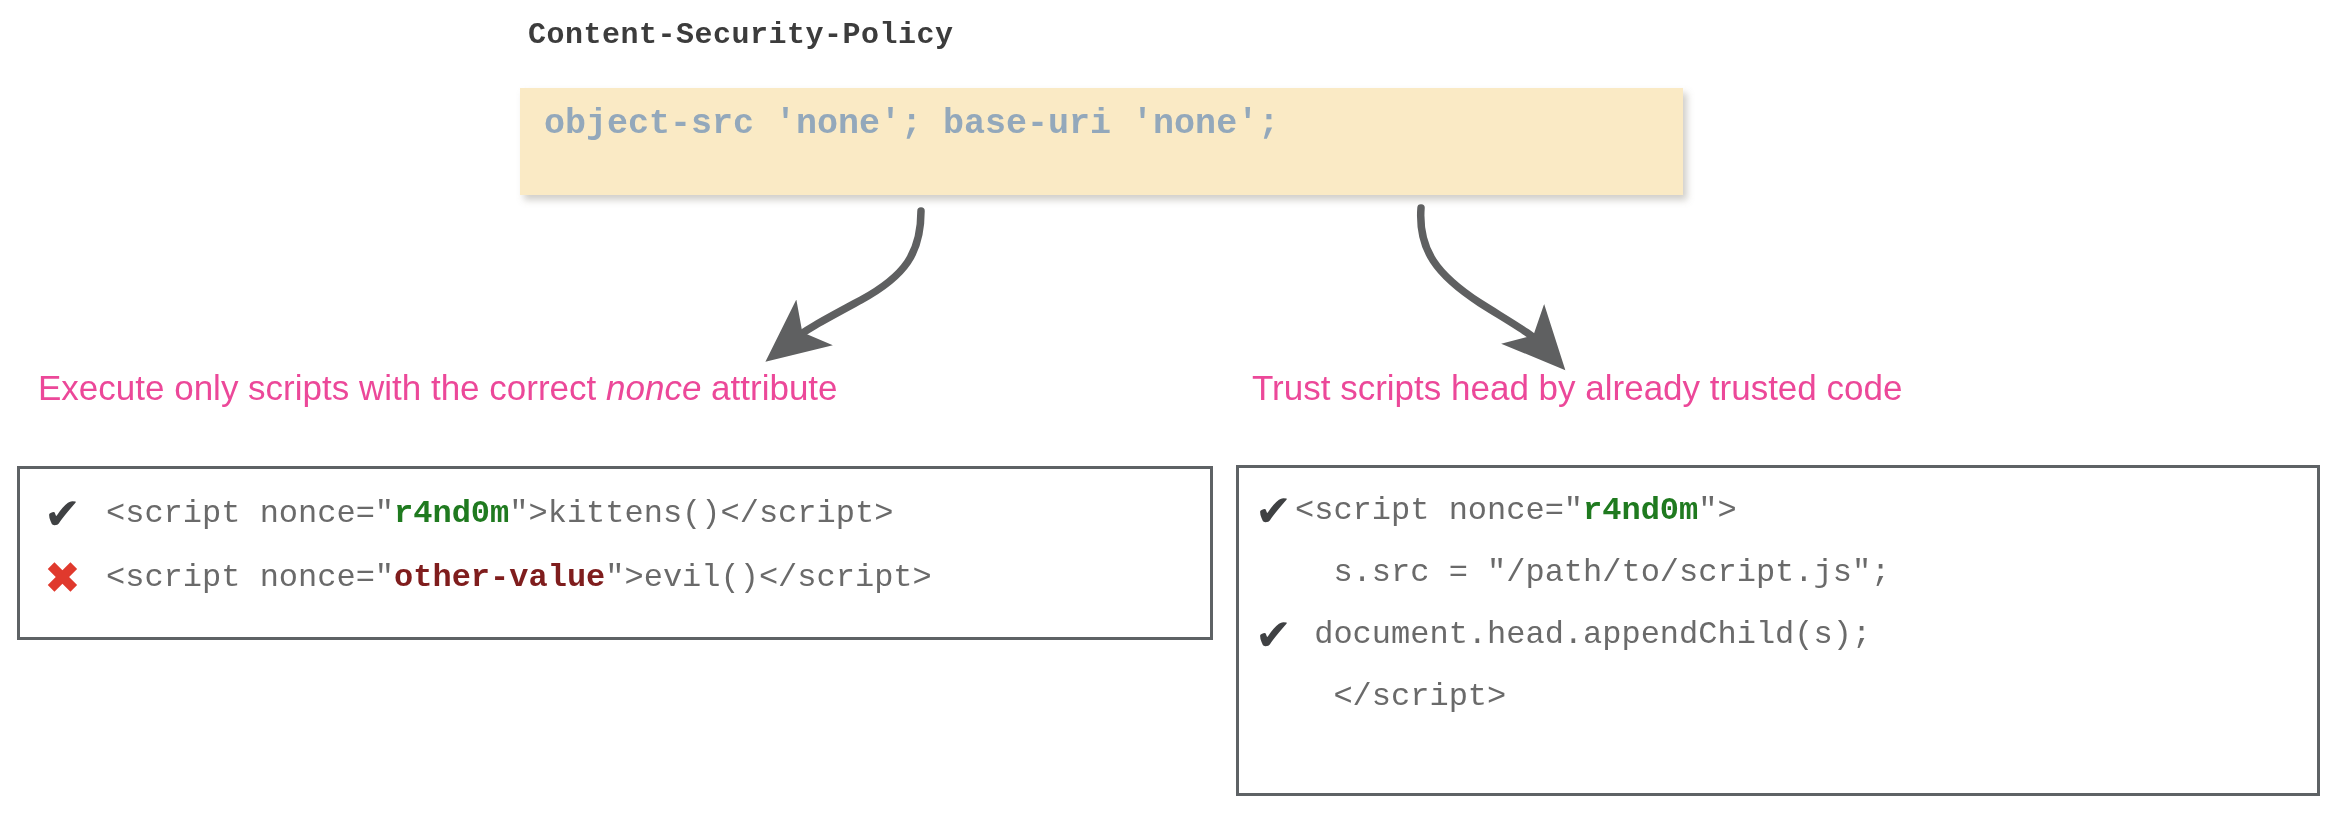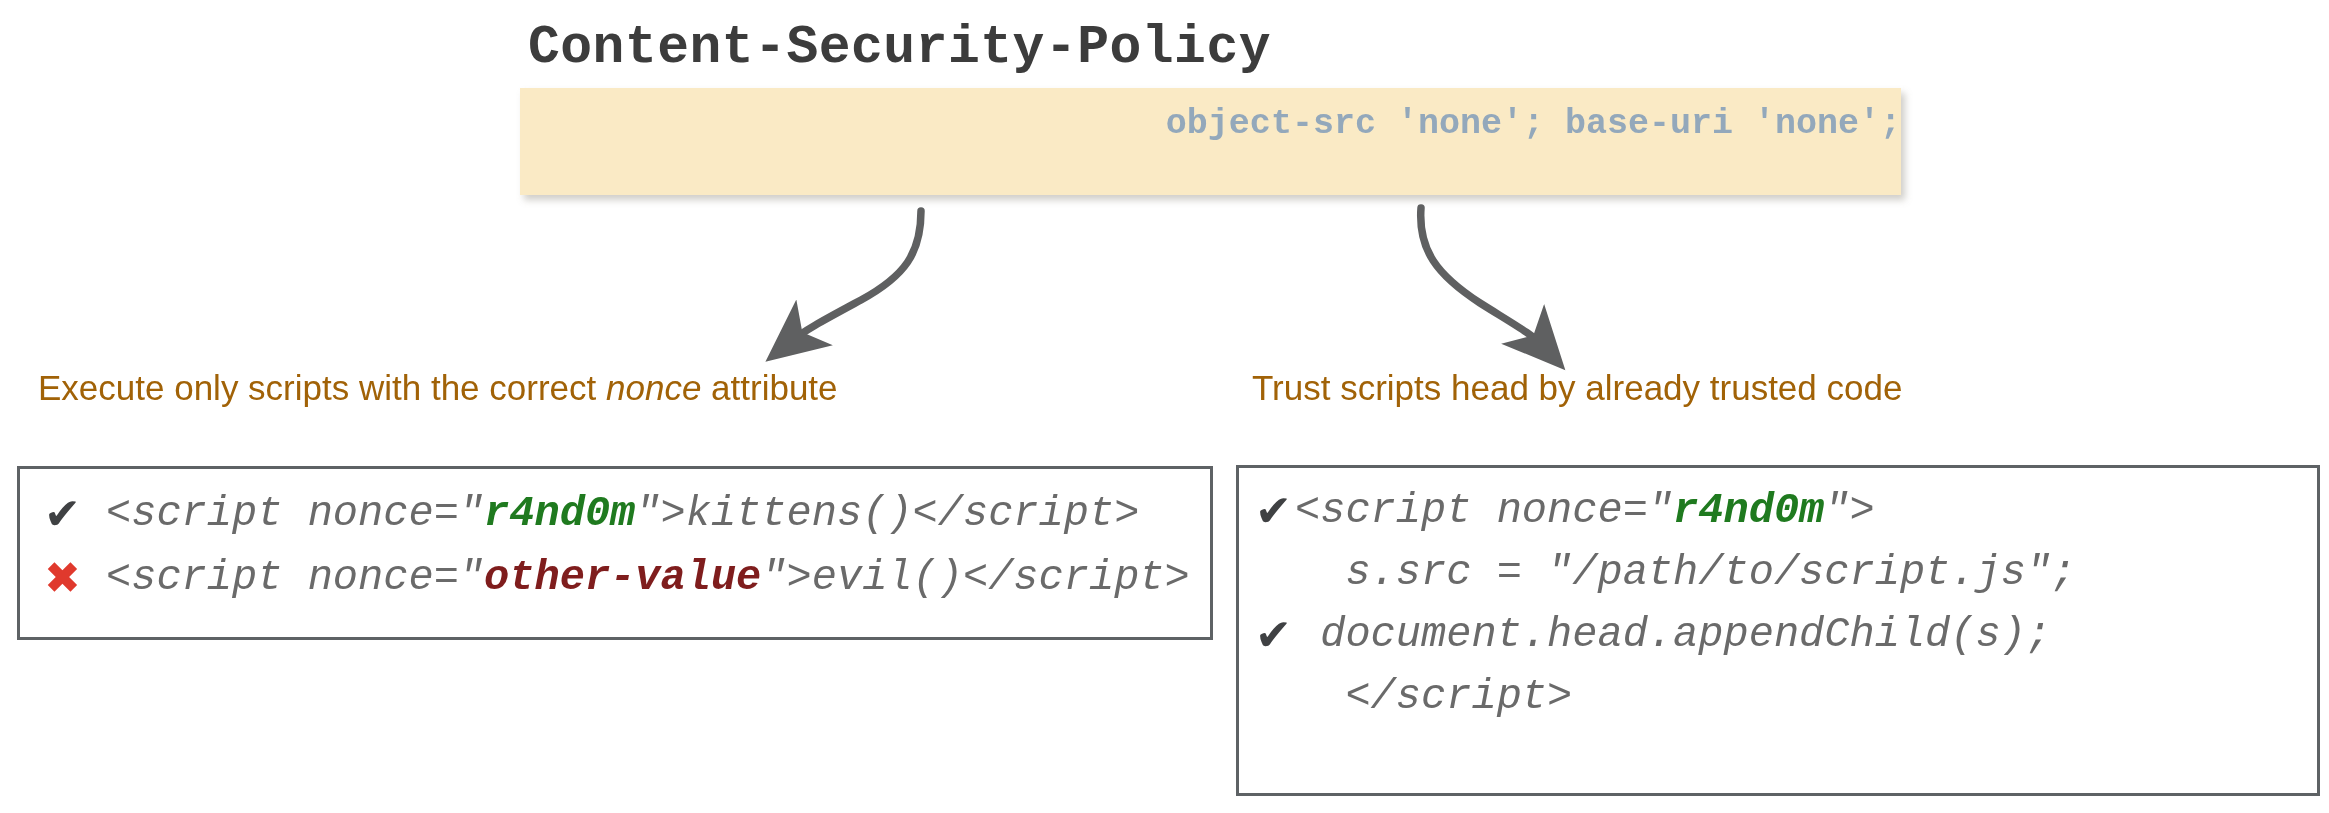--- a/index.html
+++ b/index.html
@@ -16,38 +16,37 @@
     -webkit-font-smoothing: antialiased;
   }
 
   
   #csp-title {
     position: absolute;
     left: 528px;
     top: 18px;
     font-family: "Liberation Mono", "DejaVu Sans Mono", monospace;
     font-weight: bold;
-    font-size: 53px;
+    font-size: 30px;
     letter-spacing: 0.5px;
     color: #3c3c3c;
     white-space: pre;
   }
 
   
   #policy-box {
     position: absolute;
     left: 520px;
     top: 88px;
-    width: 1381px;
+    width: 1163px;
     height: 107px;
     background: #faeac5;
     box-shadow: 4px 5px 7px rgba(120,115,100,0.35);
     box-sizing: border-box;
     padding: 13px 0 0 24px;
-    text-align: right;
   }
   .policy-line {
     font-family: "Liberation Mono", "DejaVu Sans Mono", monospace;
     font-weight: bold;
     font-size: 35px;
     line-height: 46px;
     white-space: pre;
   }
   .tok-dim      { color: #93a8bb; }
   .tok-dim-q    { color: #93a8bb; }
@@ -61,21 +60,21 @@
     width: 2329px;
     height: 813px;
     pointer-events: none;
   }
 
   
   .caption {
     position: absolute;
     font-family: "Liberation Sans", sans-serif;
     font-size: 35px;
-    color: #a16207;
+    color: #ec4899;
     white-space: pre;
   }
   #caption-left  { left: 38px;  top: 368px; }
   #caption-right { left: 1252px; top: 368px; }
   .caption em { font-style: italic; }
 
   
   .example-box {
     position: absolute;
     border: 3px solid #5e6265;
@@ -113,25 +112,24 @@
     font-family: "DejaVu Sans", sans-serif;
     font-weight: bold;
   }
   .mark.narrow { width: 40px; flex: 0 0 40px; }
   .mark-check { color: #3f4143; }
   .mark-cross { color: #e0392d; }
   .mark.empty { color: transparent; }
 
   .code-text {
     font-family: "Liberation Mono", "DejaVu Sans Mono", monospace;
-    font-size: 42px;
+    font-size: 32px;
     line-height: 58px;
     color: #6a6a6a;
     white-space: pre;
-    font-style: italic;
   }
   .code-green { color: #1f7a1f; font-weight: bold; }
   .code-red   { color: #7f1d1d; font-weight: bold; }
 </style>
 </head>
 <body>
 
 <div id="csp-title">Content-Security-Policy</div>
 
 <div id="policy-box">

